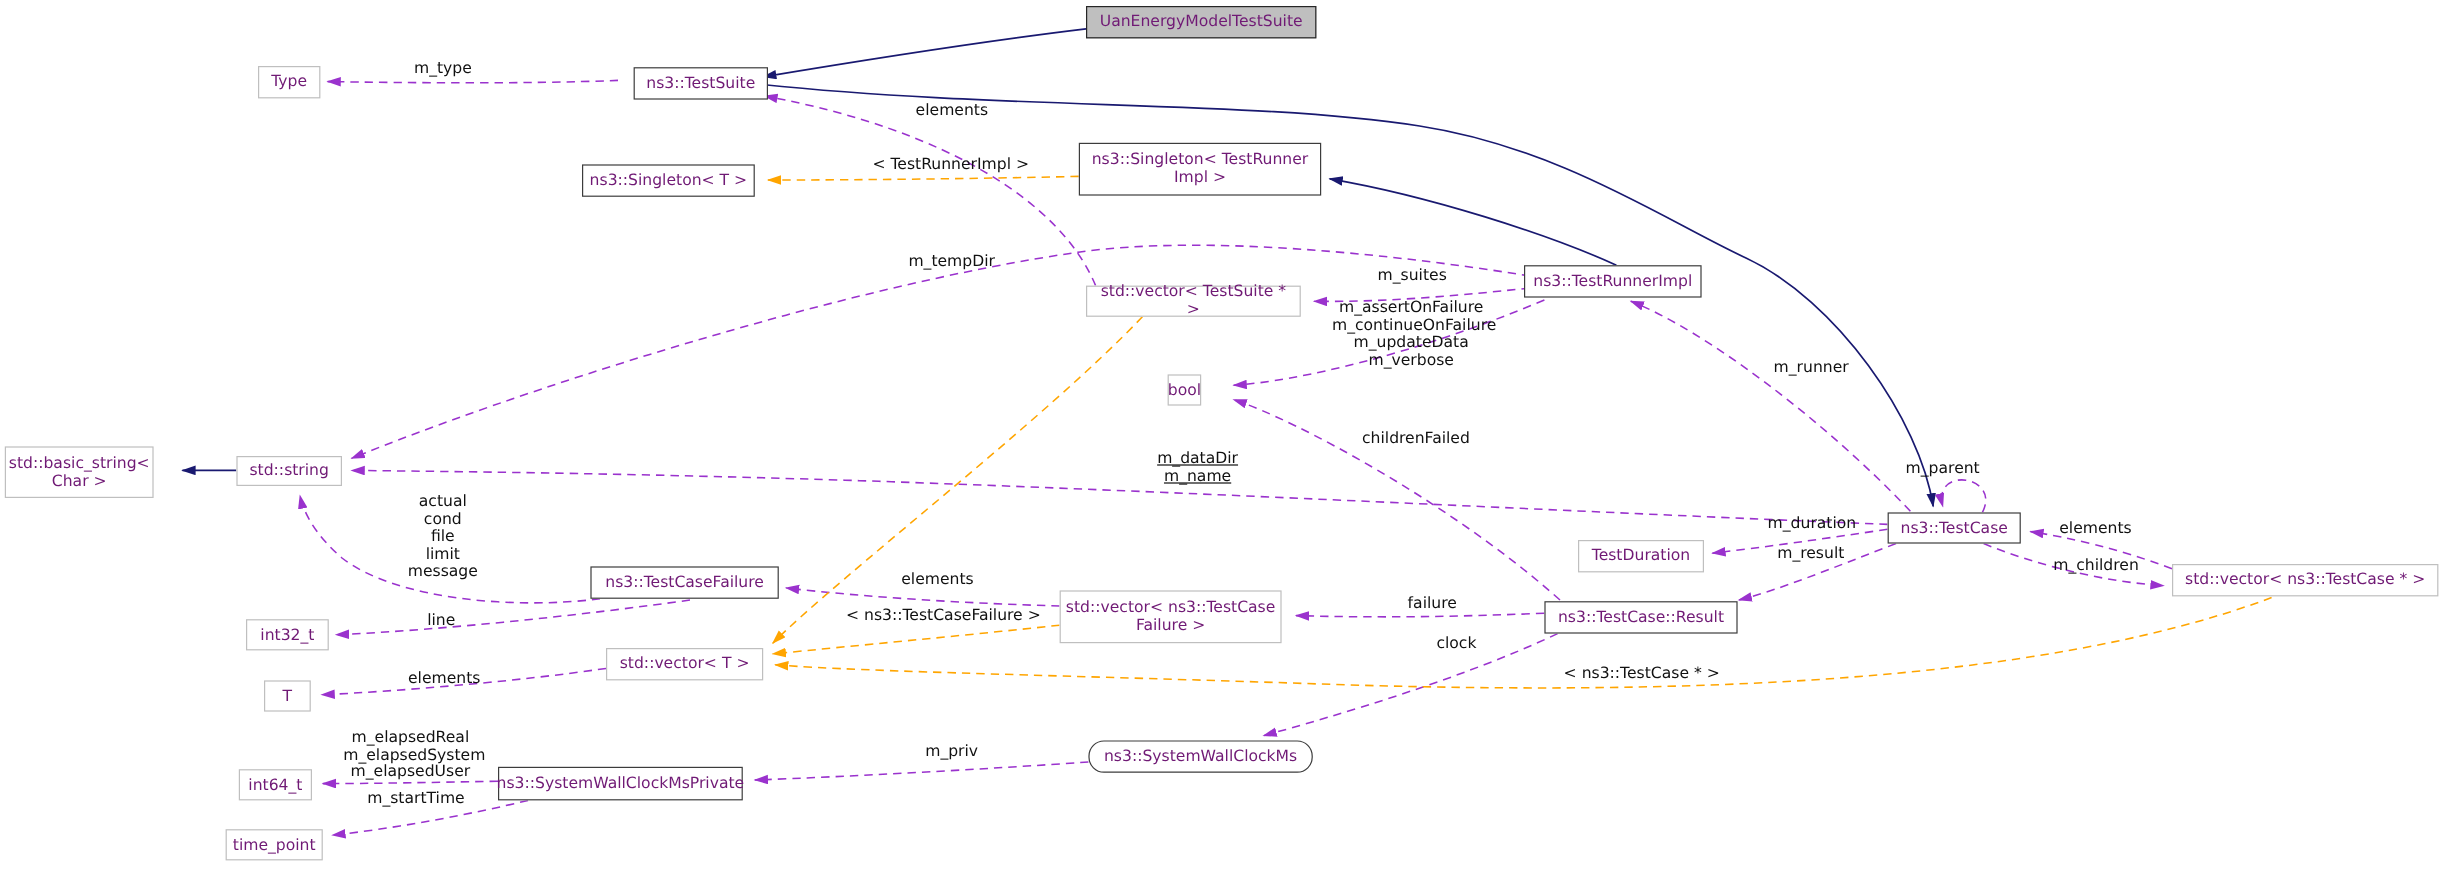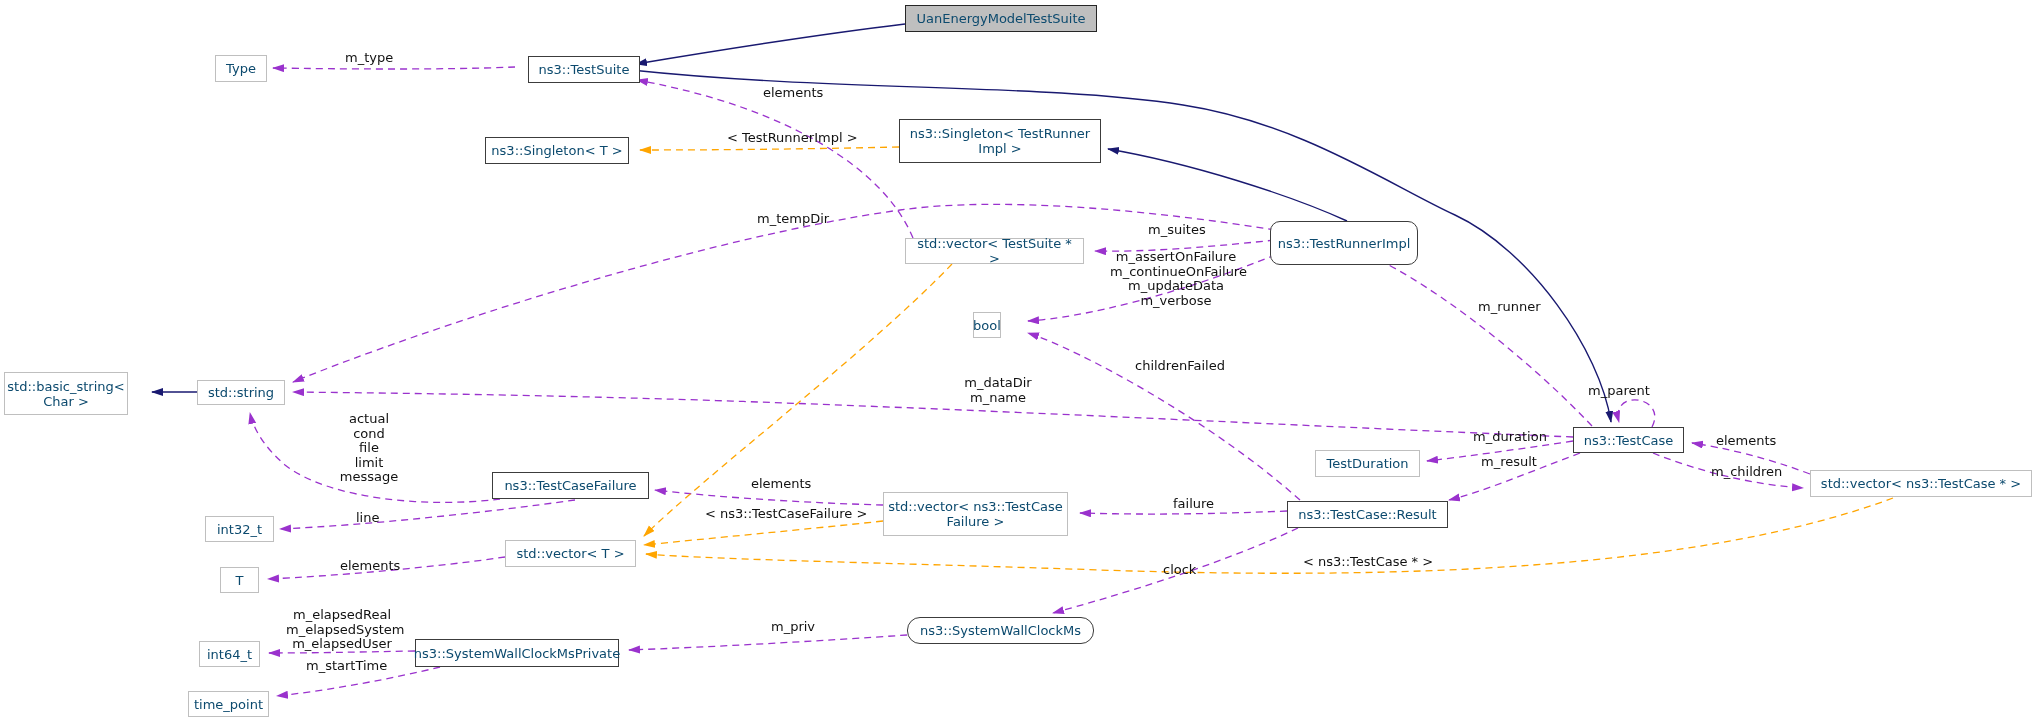--- a/index.html
+++ b/index.html
@@ -3,21 +3,21 @@
 <meta charset="utf-8">
 <style>
   html,body{margin:0;padding:0;background:#ffffff;}
   #canvas{
     position:relative;width:2036px;height:724px;background:#ffffff;
     font-family:"DejaVu Sans", sans-serif;overflow:hidden;
   }
   #edges{position:absolute;left:0;top:0;width:2036px;height:724px;}
   .node{
     position:absolute;display:flex;align-items:center;justify-content:center;
-    background:#ffffff;border:1px solid #bfbfbf;color:#0c4a6e;
+    background:#ffffff;border:1px solid #bfbfbf;color:#701a75;
     font-size:13px;line-height:15px;text-align:center;white-space:pre-line;
     box-sizing:border-box;padding:0 4px;
   }
   .node.linked{border:1.4px solid #3c3c3c;}
   .node.main{background:#bfbfbf;border:1.6px solid #262626;}
   .elabel{
     position:absolute;color:#111;font-size:13px;line-height:14.5px;
     white-space:pre-line;text-align:center;
   }
 </style>
@@ -79,21 +79,21 @@
     </g>
   </svg>
 
   <div class="node main" style="left:905px;top:5px;width:192px;height:27px;">UanEnergyModelTestSuite</div>
   <div class="node" style="left:215px;top:55px;width:52px;height:27px;">Type</div>
   <div class="node linked" style="left:515px;top:56px;width:112px;height:27px;margin-left:13px;">ns3::TestSuite</div>
   <div class="node linked" style="left:485px;top:137px;width:144px;height:27px;">ns3::Singleton&lt; T &gt;</div>
   <div class="node linked" style="left:899px;top:119px;width:202px;height:44px;">ns3::Singleton&lt; TestRunner
 Impl &gt;</div>
   <div class="node" style="left:905px;top:238px;width:179px;height:26px;">std::vector&lt; TestSuite * &gt;</div>
-  <div class="node linked" style="left:1270px;top:221px;width:148px;height:44px;border-radius:10px;">ns3::TestRunnerImpl</div>
+  <div class="node linked" style="left:1270px;top:221px;width:148px;height:27px;">ns3::TestRunnerImpl</div>
   <div class="node" style="left:973px;top:312px;width:28px;height:26px;">bool</div>
   <div class="node" style="left:4px;top:372px;width:124px;height:43px;">std::basic_string&lt;
 Char &gt;</div>
   <div class="node" style="left:197px;top:380px;width:88px;height:25px;">std::string</div>
   <div class="node linked" style="left:1573px;top:427px;width:111px;height:26px;">ns3::TestCase</div>
   <div class="node" style="left:1810px;top:470px;width:222px;height:27px;">std::vector&lt; ns3::TestCase * &gt;</div>
   <div class="node" style="left:1315px;top:450px;width:105px;height:27px;">TestDuration</div>
   <div class="node linked" style="left:1287px;top:501px;width:161px;height:27px;">ns3::TestCase::Result</div>
   <div class="node linked" style="left:492px;top:472px;width:157px;height:27px;">ns3::TestCaseFailure</div>
   <div class="node" style="left:205px;top:516px;width:69px;height:26px;">int32_t</div>
@@ -109,39 +109,39 @@
   <div class="elabel" style="left:345px;top:51px;">m_type</div>
   <div class="elabel" style="left:763px;top:86px;">elements</div>
   <div class="elabel" style="left:727px;top:131px;">&lt; TestRunnerImpl &gt;</div>
   <div class="elabel" style="left:757px;top:212px;">m_tempDir</div>
   <div class="elabel" style="left:1148px;top:223px;">m_suites</div>
   <div class="elabel" style="left:1110px;top:250px;width:132px;">m_assertOnFailure
 m_continueOnFailure
 m_updateData
 m_verbose</div>
   <div class="elabel" style="left:1135px;top:359px;">childrenFailed</div>
-  <div class="elabel" style="left:960px;top:376px;width:76px;">m_dataDir
+  <div class="elabel" style="left:960px;top:376px;width:76px;text-decoration:underline;">m_dataDir
 m_name</div>
   <div class="elabel" style="left:1478px;top:300px;">m_runner</div>
   <div class="elabel" style="left:1588px;top:384px;">m_parent</div>
   <div class="elabel" style="left:1716px;top:434px;">elements</div>
   <div class="elabel" style="left:1711px;top:465px;">m_children</div>
   <div class="elabel" style="left:1473px;top:430px;">m_duration</div>
   <div class="elabel" style="left:1481px;top:455px;">m_result</div>
   <div class="elabel" style="left:337px;top:412px;width:64px;">actual
 cond
 file
 limit
 message</div>
   <div class="elabel" style="left:356px;top:511px;">line</div>
   <div class="elabel" style="left:340px;top:559px;">elements</div>
   <div class="elabel" style="left:751px;top:477px;">elements</div>
   <div class="elabel" style="left:705px;top:507px;">&lt; ns3::TestCaseFailure &gt;</div>
   <div class="elabel" style="left:1173px;top:497px;">failure</div>
-  <div class="elabel" style="left:1163px;top:530px;margin-top:33px;">clock</div>
+  <div class="elabel" style="left:1197px;top:530px;">clock</div>
   <div class="elabel" style="left:1303px;top:555px;">&lt; ns3::TestCase * &gt;</div>
   <div class="elabel" style="left:771px;top:620px;">m_priv</div>
   <div class="elabel" style="left:286px;top:608px;width:112px;">m_elapsedReal
 m_elapsedSystem
 m_elapsedUser</div>
   <div class="elabel" style="left:306px;top:659px;">m_startTime</div>
 
 </div>
 
 </body></html>

